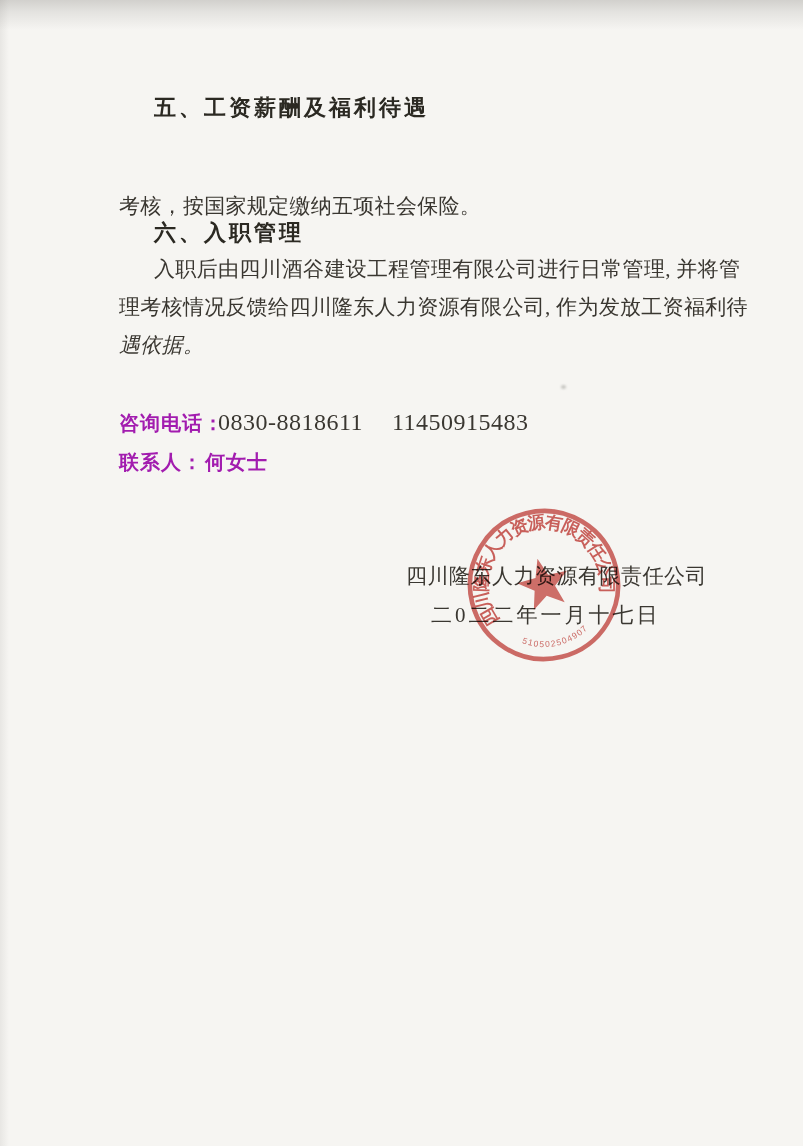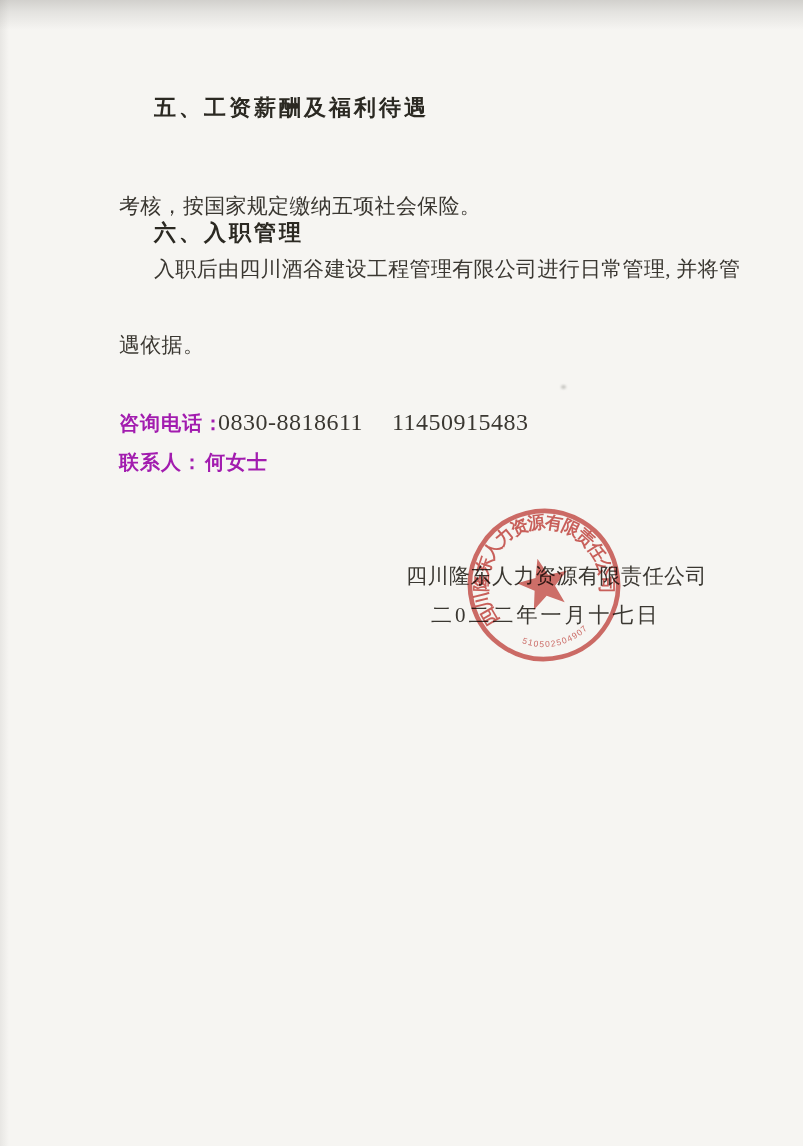--- a/index.html
+++ b/index.html
@@ -57,21 +57,22 @@
 
   <div class="scan-top"></div>
   <div class="scan-left"></div>
   <div class="speck" style="left:561px; top:385px;"></div>
 
   <div class="line heading" style="left:154px; top:93px;">五、工资薪酬及福利待遇</div>
   <div class="line body-text" style="left:119px; top:179px;margin-top:13px;">考核，按国家规定缴纳五项社会保险。</div>
 
   <div class="line heading" style="left:154px; top:218px;">六、入职管理</div>
   <div class="line body-text" style="left:154px; top:255px;">入职后由四川酒谷建设工程管理有限公司进行日常管理, 并将管</div>
-  <div class="line body-text" style="left:119px; top:331px;">遇依据。</div>
+  <div class="line body-text" style="left:119px; top:293px;">理考核情况反馈给四川隆东人力资源有限公司, 作为发放工资福利待</div>
+  <div class="line body-text" style="left:119px; top:331px;font-style:italic;">遇依据。</div>
 
   <div class="line label-text" style="left:119px; top:410px;">咨询电话：</div>
   <div class="line num-text" style="left:218px; top:409px;">0830-8818611</div>
   <div class="line num-text" style="left:392px; top:409px;">11450915483</div>
   <div class="line label-text" style="left:119px; top:449px;font-family:Liberation Mono, monospace;">联系人：</div>
   <div class="line label-text" style="left:205px; top:449px;">何女士</div>
 
   <div class="line sig-text" style="left:406px; top:562px;">四川隆东人力资源有限责任公司</div>
   <div class="line date-text" style="left:431px; top:601px;">二0二二年一月十七日</div>
 

